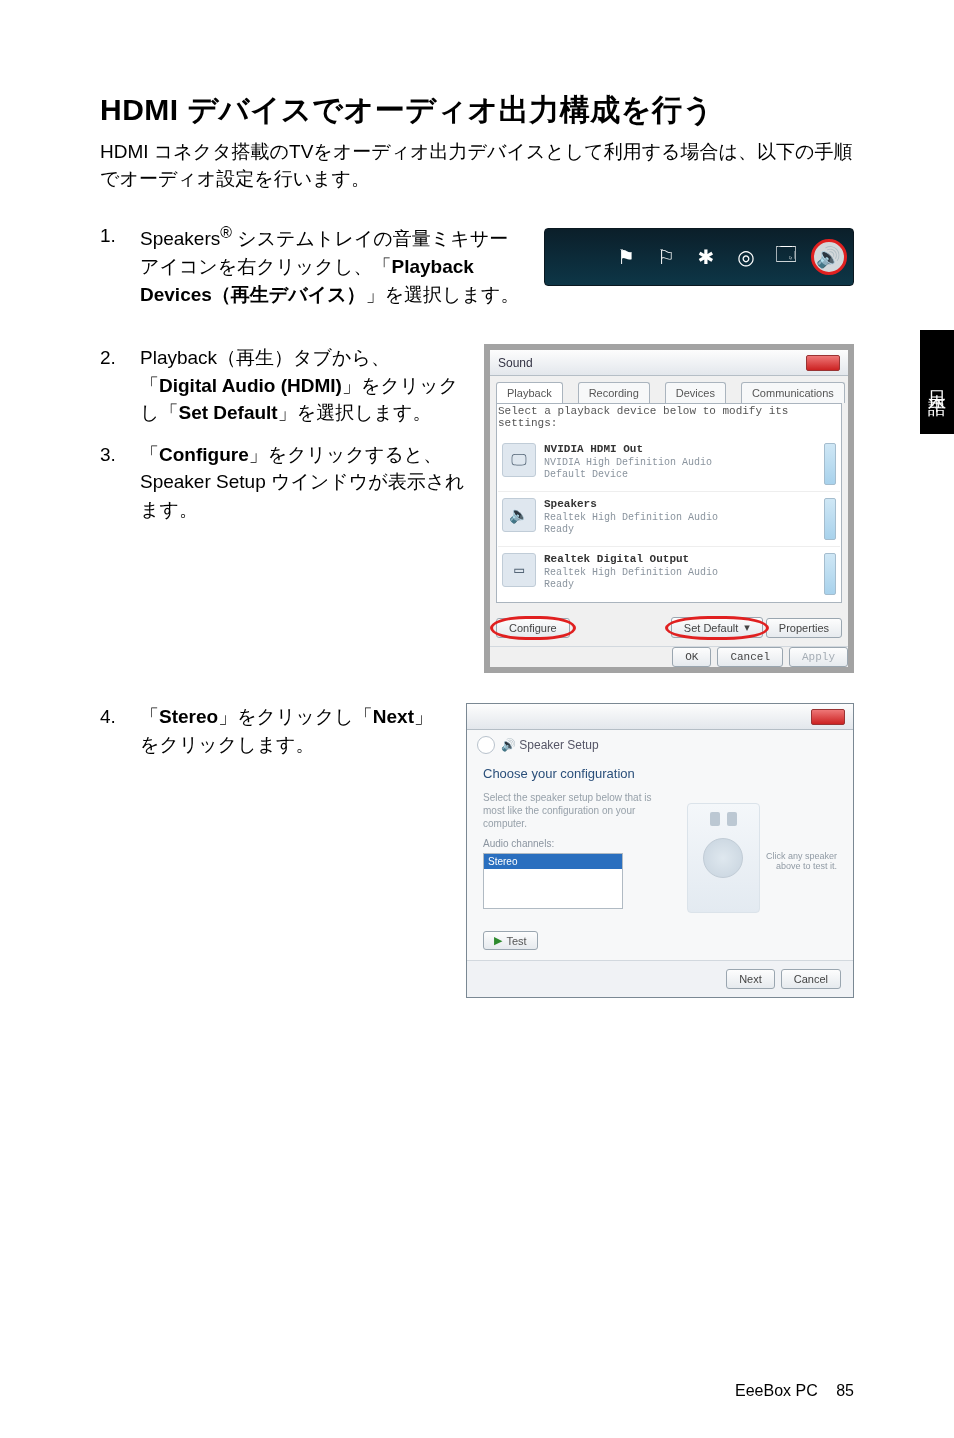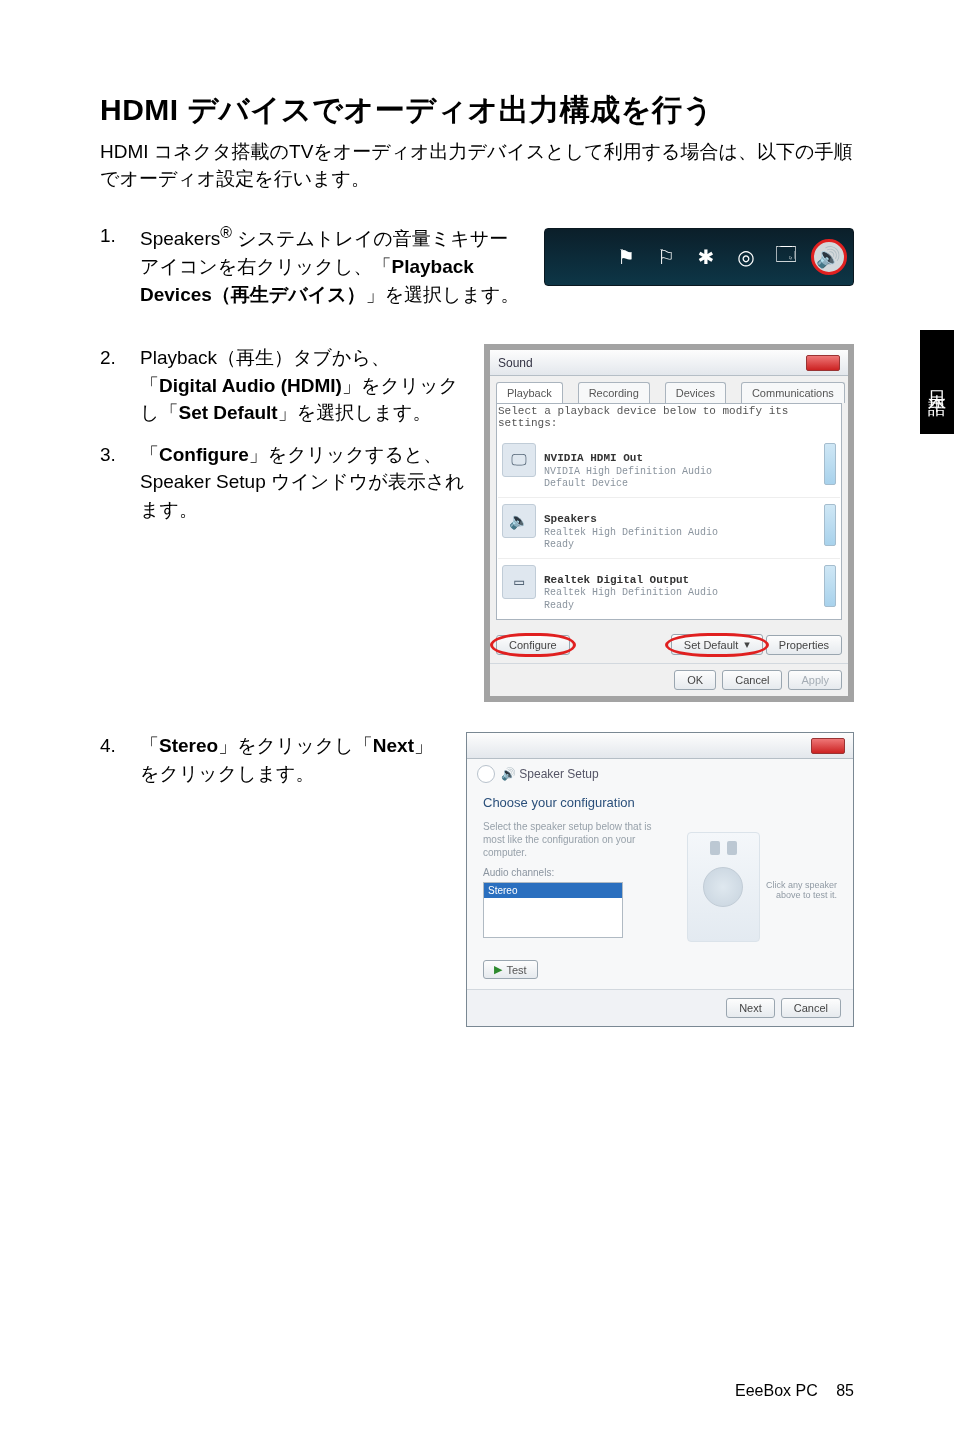--- a/index.html
+++ b/index.html
@@ -41,31 +41,31 @@
     .dialog .titlebar .t { font-size:12px; color:#334; }
     .dialog .close { width:34px; height:16px; background:linear-gradient(#e77,#c22); border:1px solid #933; border-radius:2px; }
     .tabs { display:flex; padding:6px 16px 0 6px; gap:16px; }
     .tab { padding:4px 10px; border:1px solid #aab4be; border-bottom:none; background:#f7f8f9; font-size:11px; color:#555; border-radius:3px 3px 0 0; margin-right:-1px; }
     .tab.active { background:#fff; position:relative; z-index:2; }
     .panel { margin:0 6px 6px 6px; border:1px solid #aab4be; background:#fff; padding:1px;font-family:Liberation Mono, monospace; }
     .panel .hint { font-size:11px; color:#555; margin-bottom:8px; }
     .dev { display:flex; gap:8px; padding:6px 4px; border-bottom:1px solid #eee; }
     .dev:last-child{border-bottom:none;}
     .dev .dic { width:34px; height:34px; background:#dfe7ef; border:1px solid #c0ccd7; border-radius:3px; display:flex; align-items:center; justify-content:center; font-size:16px; color:#567; }
-    .dev .di { flex:1; line-height:1.25;margin-top:9px; }
+    .dev .di { flex:1; line-height:1.25; }
     .dev .di .n { font-weight:bold; color:#333; }
     .dev .di .d { color:#8a949e; font-size:10px; }
     .dev .bar { width:12px; height:42px; background:linear-gradient(#cfe7f5,#a8d2ec); border:1px solid #a5bdce; border-radius:2px; }
     .btnrow { display:flex; justify-content:space-between; padding:8px 6px; align-items:center; }
     .btn { border:1px solid #9aa6b0; background:linear-gradient(#fdfdfd,#e6eaee); border-radius:3px; padding:3px 12px; font-size:11px; color:#444; }
     .btn.ghost { color:#a5adb5; }
     .circle { position:relative; }
     .circle::after { content:""; position:absolute; inset:-6px; border:3px solid #e02020; border-radius:50%/60%; pointer-events:none; }
     .dropbtn { display:inline-flex; align-items:center; gap:6px; }
-    .dbot { display:flex; justify-content:flex-end; gap:6px; padding:6px; border-top:1px solid #d2d8de; }
+    .dbot { display:flex; justify-content:flex-end; gap:6px; border-top:1px solid #d2d8de;font-family:Liberation Mono, monospace; }
 
     .wizard { width:388px; border:1px solid #7a8893; background:#f7f8f9; font-family:"Segoe UI",Tahoma,sans-serif; font-size:11px; color:#333; }
     .wizard .titlebar { height:26px; background:linear-gradient(#fdfdfd,#e3e7ec); border-bottom:1px solid #b5bec6; display:flex; align-items:center; justify-content:space-between; padding:0 8px; }
     .wizard .close { width:34px; height:16px; background:linear-gradient(#e77,#c22); border:1px solid #933; border-radius:2px; }
     .wiz-sub { display:flex; align-items:center; gap:6px; padding:6px 10px; color:#556; font-size:12px; }
     .wiz-sub .bk { width:18px; height:18px; border:1px solid #b8c2cc; border-radius:50%; background:#fff; }
     .wbody { display:flex; gap:12px; padding:6px 16px 10px; }
     .wleft { flex:1; }
     .wleft h3 { font-size:13px; color:#2a4f7a; font-weight:normal; margin-bottom:10px; }
     .whint { font-size:10px; color:#97a1aa; margin-bottom:8px; line-height:1.3; }

